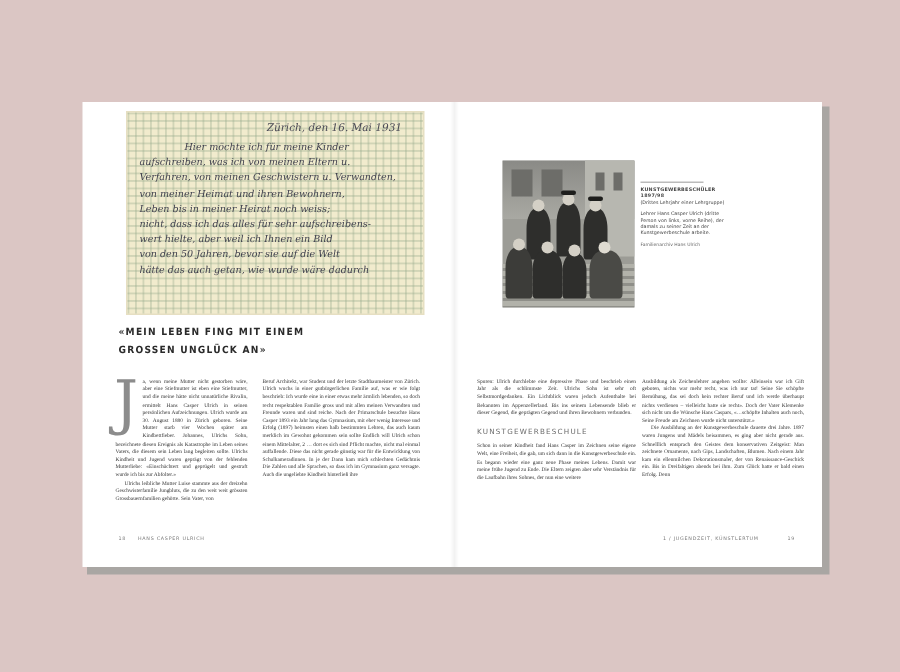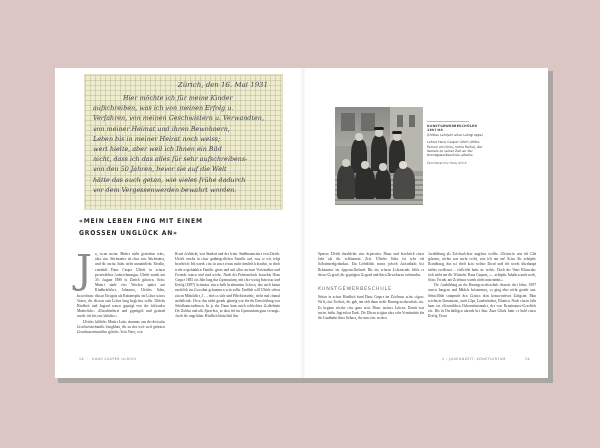--- a/index.html
+++ b/index.html
@@ -108,29 +108,28 @@
 <body>
 
 <div class="spread-shadow"></div>
 
 <div class="spread">
   <div class="gutter"></div>
 
   <div class="letter">
     <div class="letter-date">Zürich, den 16. Mai 1931</div>
     <div class="letter-line first">Hier möchte ich für meine Kinder</div>
-    <div class="letter-line">aufschreiben, was ich von meinen Erfolg u.</div>
+    <div class="letter-line">aufschreiben, was ich von meinen Eltern u.</div>
     <div class="letter-line">Verfahren, von meinen Geschwistern u. Verwandten,</div>
     <div class="letter-line">von meiner Heimat und ihren Bewohnern,</div>
     <div class="letter-line">Leben bis in meiner Heirat noch weiss;</div>
+    <div class="letter-line">nicht, dass ich das alles für sehr aufschreibens-</div>
     <div class="letter-line">wert hielte, aber weil ich Ihnen ein Bild</div>
-    <div class="letter-line">nicht, dass ich das alles für sehr aufschreibens-</div>
     <div class="letter-line">von den 50 Jahren, bevor sie auf die Welt</div>
-    <div class="letter-line">hätte das auch getan, wie vieles frühe dadurch</div>
-    <div class="letter-line">vor dem Vergessenwerden bewahrt worden.</div>
+    <div class="letter-line">hätte das auch getan, wie wurde wäre dadurch</div>
   </div>
 
   <div class="chapter-heading">
     <div>«MEIN LEBEN FING MIT EINEM</div>
     <div>GROSSEN UNGLÜCK AN»</div>
   </div>
 
   <div class="col col-l1">
     <span class="dropcap">J</span>
     <p class="first-para">a, wenn meine Mutter nicht gestorben wäre, aber eine Stiefmutter ist eben eine Stiefmutter, und die meine hätte nicht unnatürliche Rivalin, ermittelt Hans Casper Ulrich in seinen persönlichen Aufzeichnungen. Ulrich wurde am 30. August 1880 in Zürich geboren. Seine Mutter starb vier Wochen später am Kindbettfieber. Johannes, Ulrichs Sohn, bezeichnete diesen Ereignis als Katastrophe im Leben seines Vaters, die diesem sein Leben lang begleiten sollte. Ulrichs Kindheit und Jugend waren geprägt von der fehlenden Mutterliebe: «Einschüchtert und geprügelt und gestraft wurde ich bis zur Abfolter.»</p>

